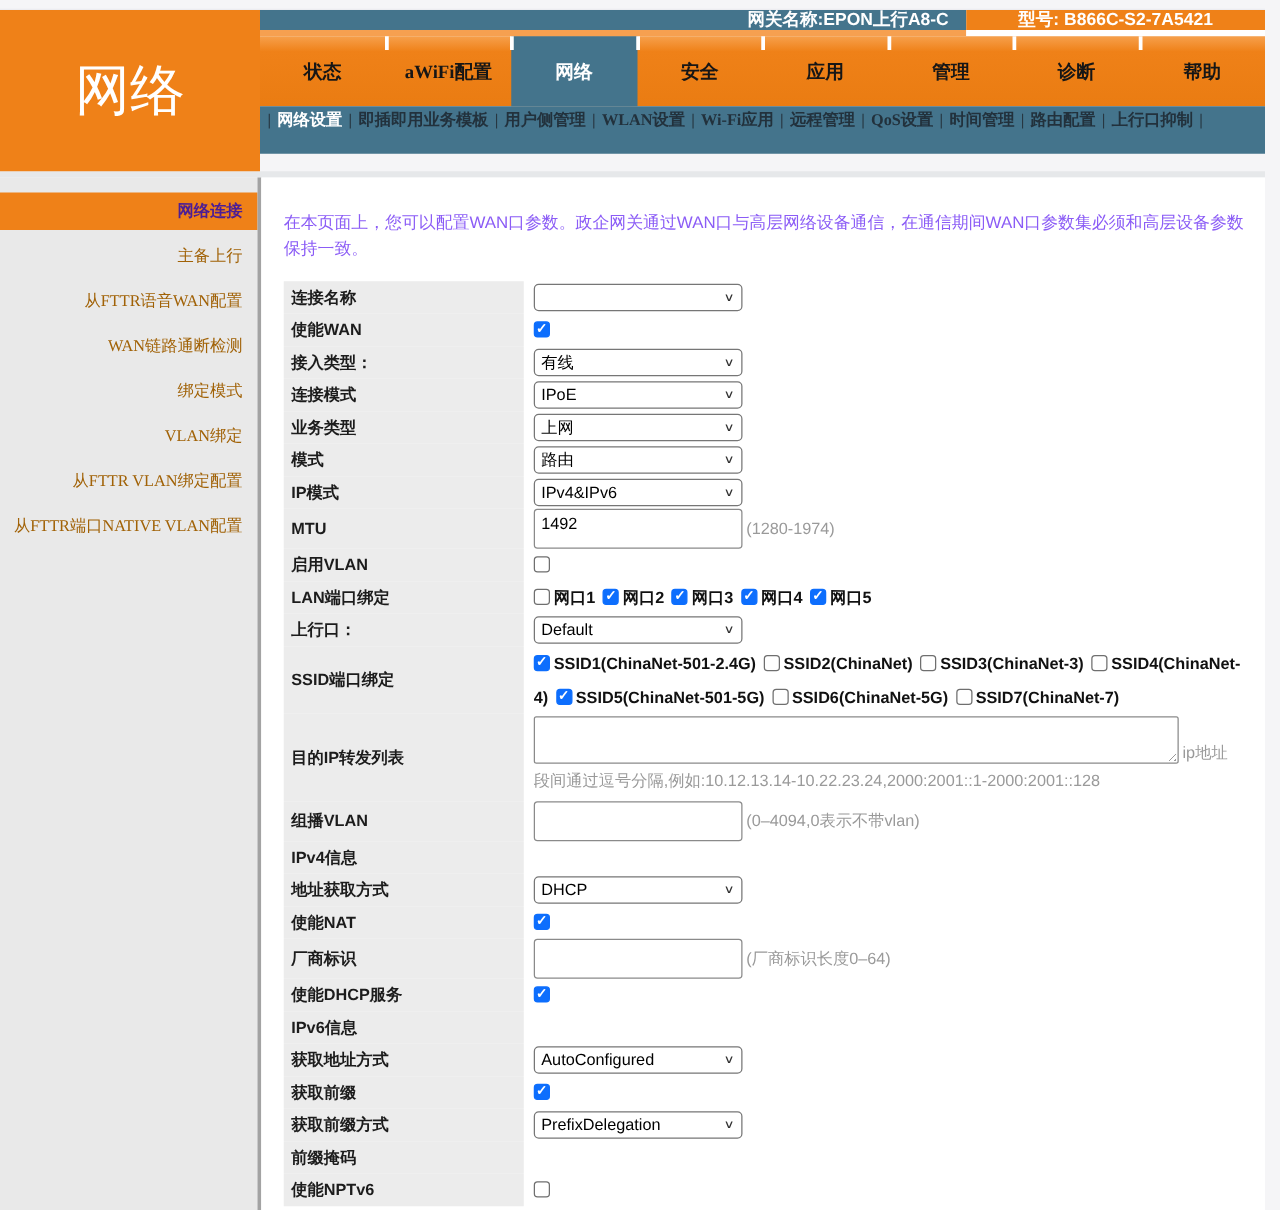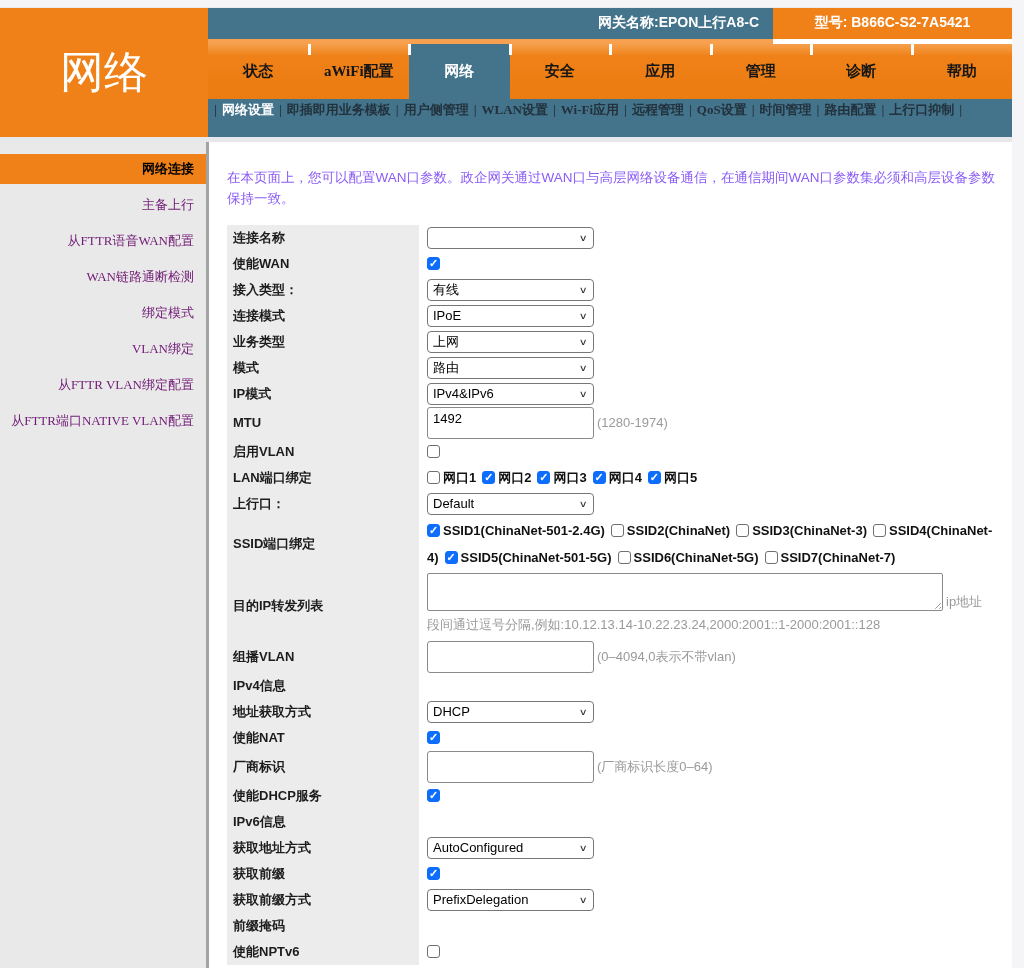--- a/index.html
+++ b/index.html
@@ -7,21 +7,21 @@
   .page{width:1024px;height:968px;background:#f5f5f7;position:relative;overflow:hidden;
         font-family:"Liberation Sans",sans-serif;}
   .main{width:1012px;}
   .topstrip{height:8px;background:#f5f5f7;border-bottom:1px solid #ececf0;box-sizing:border-box;}
 
   
   .header{display:flex;height:129px;}
   .title-block{width:208px;background:var(--orange);color:#fff;display:flex;align-items:center;
                justify-content:center;font-size:44px;font-family:"Liberation Serif",serif;}
   .hr{flex:1;display:flex;flex-direction:column;min-width:0;}
-  .topbar{height:31px;display:flex;}
+  .topbar{height:16px;display:flex;}
   .gw{flex:1;background:var(--teal);color:#fff;font-weight:bold;font-size:14px;display:flex;
       align-items:center;justify-content:flex-end;padding-right:14px;}
   .model{width:239px;background:var(--orange);color:#fff;font-weight:bold;font-size:14px;display:flex;
          align-items:center;justify-content:center;font-family:Liberation Sans, sans-serif;}
   .gapline{height:5px;display:flex;}
   .gapline .gl{width:565px;background:#f6a050;}
   .gapline .gr{flex:1;background:#ffffff;}
   .tabs{height:56px;display:flex;background:linear-gradient(180deg,#f6a04c 0,var(--orange) 22%,#ea7c12 100%);}
   .tab{flex:1;display:flex;align-items:center;justify-content:center;
        font-family:"Liberation Serif",serif;font-weight:bold;font-size:15px;color:#161616;
@@ -35,22 +35,22 @@
   .sn-item.sel{color:#fff;}
   .sep{color:#273742;}
 
   
   .bodystrip{height:5px;background:#e6e8ea;}
   .body{display:flex;height:826px;}
   .sidebar{width:206px;background:#e9e9e9;padding-top:12px;box-sizing:border-box;}
   .sdiv{width:3px;background:#a3a3a3;}
   .content{flex:1;background:#fff;min-width:0;}
   .side-item{height:30px;line-height:30px;text-align:right;padding-right:12px;margin-bottom:6px;
-             font-family:"Liberation Serif",serif;font-size:13px;color:#701a75;cursor:pointer;}
-  .side-item.selected{background:var(--orange);color:#000000;font-weight:bold;}
+             font-family:"Liberation Serif",serif;font-size:13px;color:#a16207;cursor:pointer;}
+  .side-item.selected{background:var(--orange);color:#4c1d95;font-weight:bold;}
 
   .intro{margin:26px 12px 0 18px;font-size:13.5px;color:#8b5cf6;line-height:1.55;max-width:778px;}
 
   .wform{margin:15px 0 0 18px;}
   .frow{display:flex;min-height:26px;}
   .frow.tall{min-height:52px;}
   .frow.taRow{min-height:70px;}
   .flabel{width:192px;background:#ececec;font-weight:bold;font-size:13px;color:#1c1c1c;
           display:flex;align-items:center;padding-left:6px;box-sizing:border-box;flex:none;}
   .fctrl{flex:1;display:flex;align-items:center;padding-left:8px;min-width:0;}

